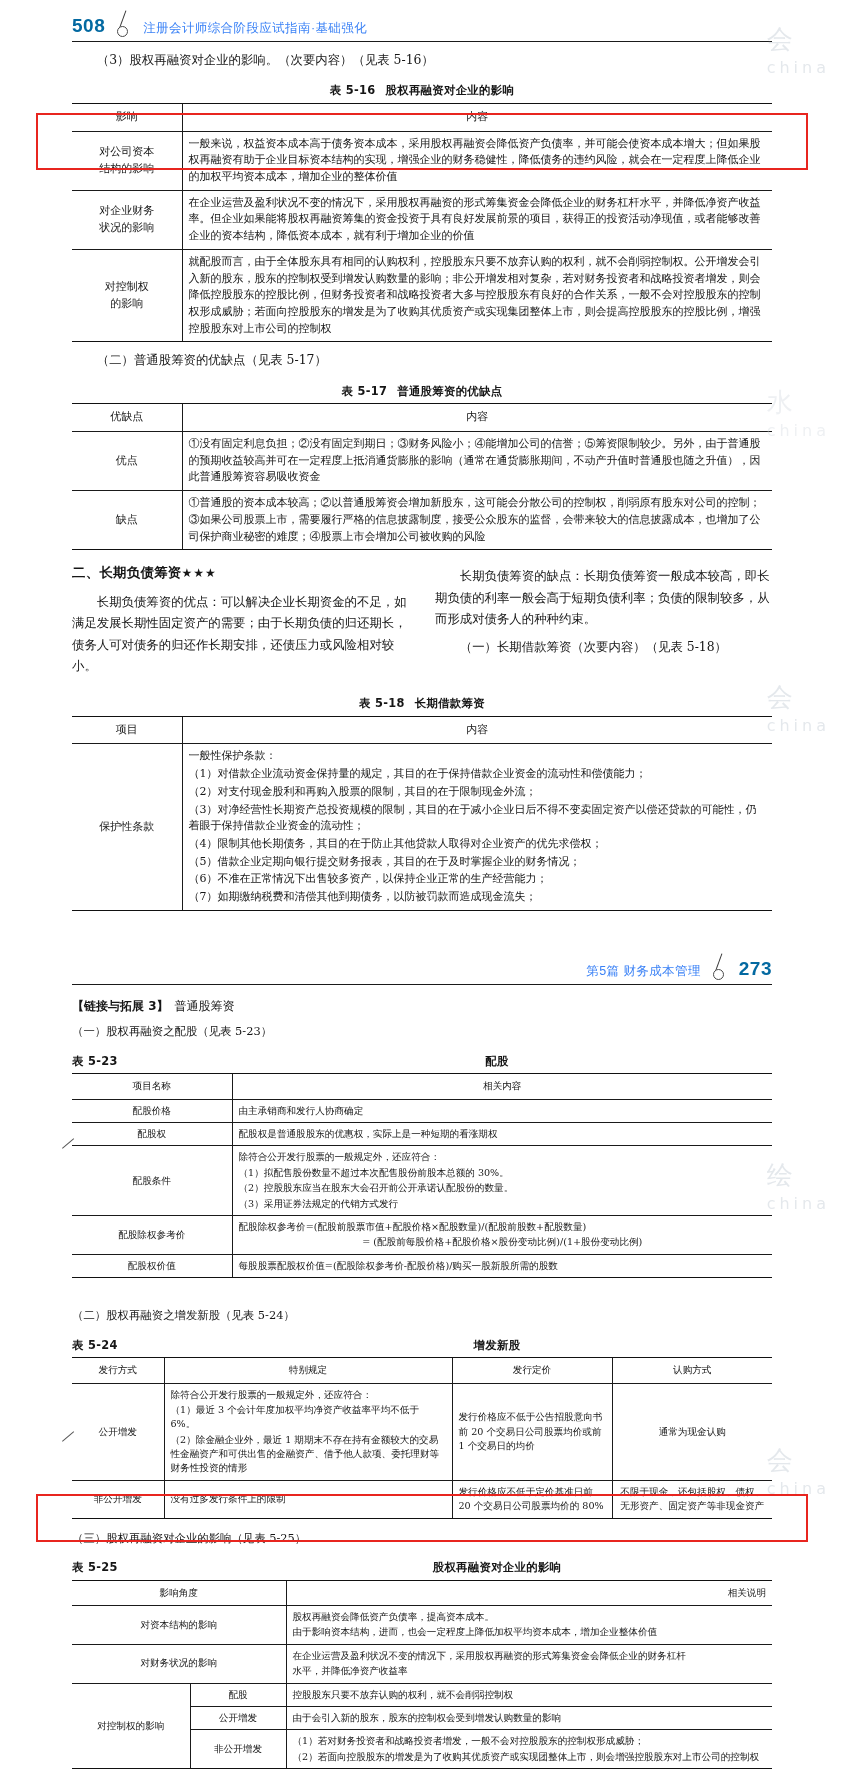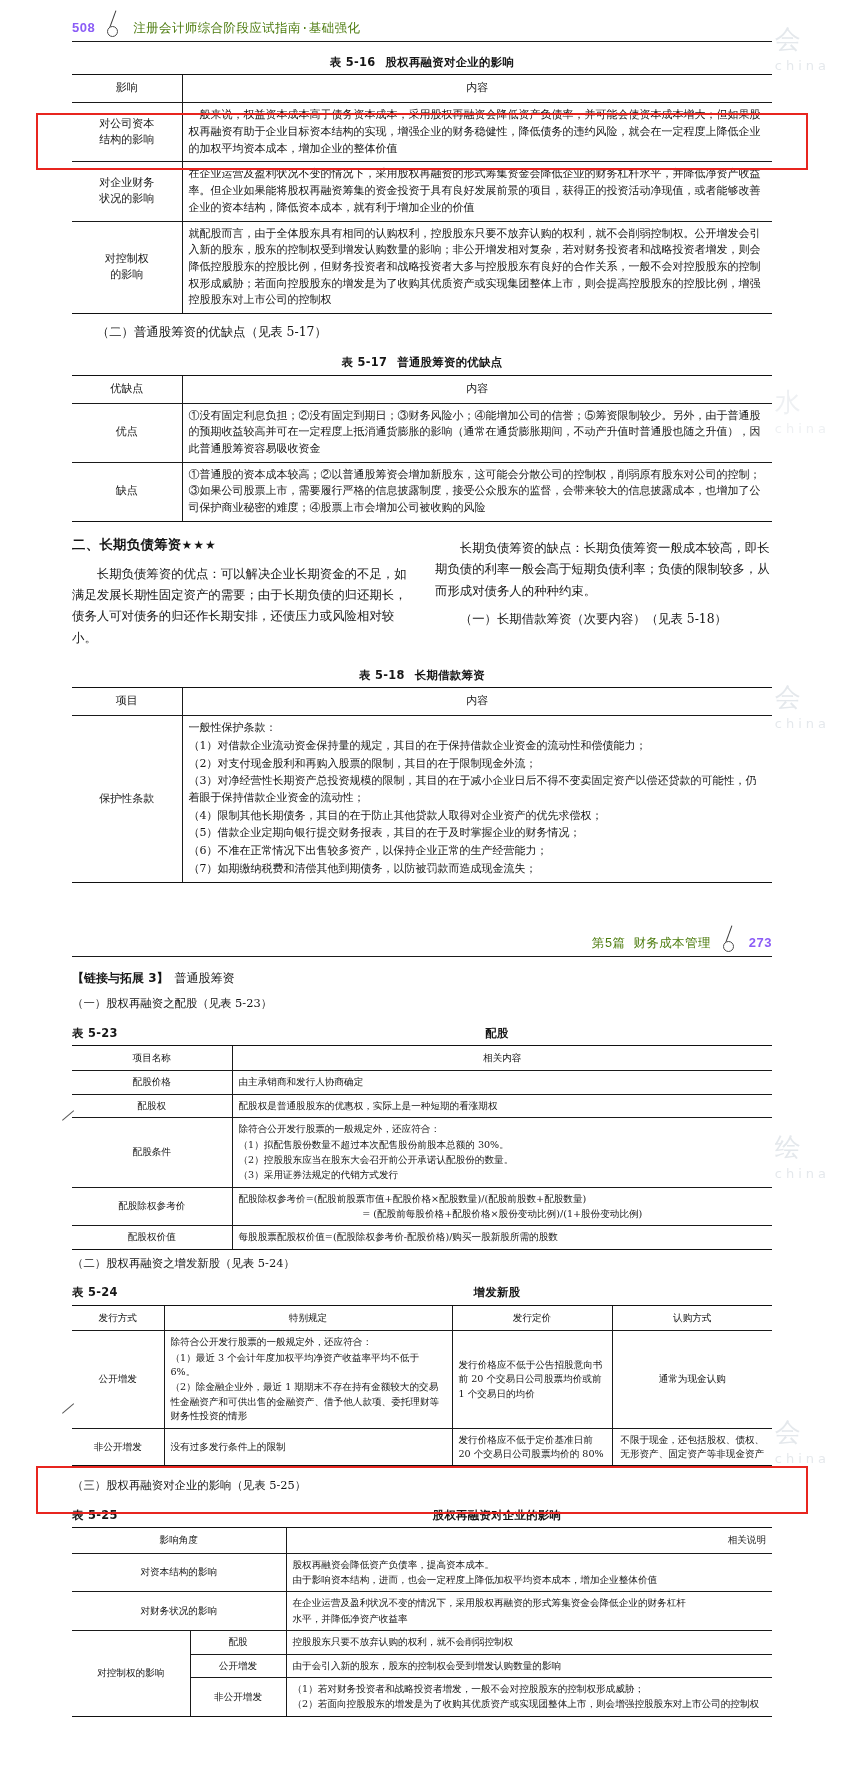--- a/index.html
+++ b/index.html
@@ -26,25 +26,25 @@
     margin: 0 72px 0 72px;
     border-bottom: 1.6px solid #1a1a1a;
   }
   .runhead .rh-inner {
     position:absolute; bottom: 4px; left: 0; right: 0;
     display:flex; align-items: baseline; gap: 10px;
   }
   .runhead.right .rh-inner { justify-content: flex-end; }
   .folio {
     font-family: "Liberation Sans", sans-serif;
-    font-size: 13px; font-weight: 700; letter-spacing: .5px; color:#8b5cf6;
+    font-size: 19px; font-weight: 700; letter-spacing: .5px; color:#0369a1;
   }
   .rh-title {
-    font-family: Liberation Mono, monospace;
-    font-size: 12.5px; color: #4d7c0f; letter-spacing: .4px;
+    font-family: Liberation Sans, sans-serif;
+    font-size: 12.5px; color: #3b82f6; letter-spacing: .4px;
   }
   .rh-slash {
     display:inline-block; width:18px; height:20px; position:relative;
   }
   .rh-slash::before{
     content:""; position:absolute; left:7px; top:-2px;
     width:1.3px; height:20px; background:#3a3a3a;
     transform: rotate(20deg);
   }
   .rh-slash::after{
@@ -124,21 +124,21 @@
   
   .wm {
     position: absolute;
     z-index: 1;
     color: #cfd6dd;
     opacity: .55;
     font-family: "DejaVu Sans", sans-serif;
     user-select: none;
   }
   .wm .w1 { font-size: 26px; letter-spacing: 2px; }
-  .wm .w2 { font-size: 13px; letter-spacing: 4px; margin-top: 1px; }
+  .wm .w2 { font-size: 16px; letter-spacing: 4px; margin-top: 1px; }
   .wm.faint { opacity: .35; }
 
   .crop-mark {
     position:absolute; width: 16px; height: 16px; z-index:4;
   }
   .crop-mark::before{
     content:""; position:absolute; left:0; top:0; width:15px; height:1.2px;
     background:#555; transform-origin: 0 0; transform: rotate(-40deg);
   }
 
@@ -189,20 +189,21 @@
   <div class="runhead">
     <div class="rh-inner">
       <span class="folio">508</span>
       <span class="rh-slash"></span>
       <span class="rh-title">注册会计师综合阶段应试指南·基础强化</span>
     </div>
   </div>
 
   <div class="body">
 
+    <p class="para">（3）股权再融资对企业的影响。（次要内容）（见表 5-16）</p>
 
     <div class="tbl-cap">
       <span class="num">表 5-16</span><span>股权再融资对企业的影响</span>
     </div>
 
     <table class="doc">
       <colgroup>
           <col style="width:110px">
           <col>
         </colgroup>
@@ -392,21 +393,21 @@
         </tr>
         <tr>
           <td class="lab">配股权价值</td>
           <td class="vrule">
             <p class="cellp">每股股票配股权价值=(配股除权参考价-配股价格)/购买一股新股所需的股数</p>
           </td>
         </tr>
       </tbody>
     </table>
 
-    <div class="sub-head" style="margin-top:4px">（二）股权再融资之增发新股（见表 5-24）</div>
+    <div class="sub-head" style="margin-top:28px">（二）股权再融资之增发新股（见表 5-24）</div>
 
     <div class="tbl-cap left">
       <span class="num">表 5-24</span>
       <span class="ttl">增发新股</span>
     </div>
 
     <table class="doc">
       <colgroup>
           <col style="width:92px">
           <col style="width:288px">

